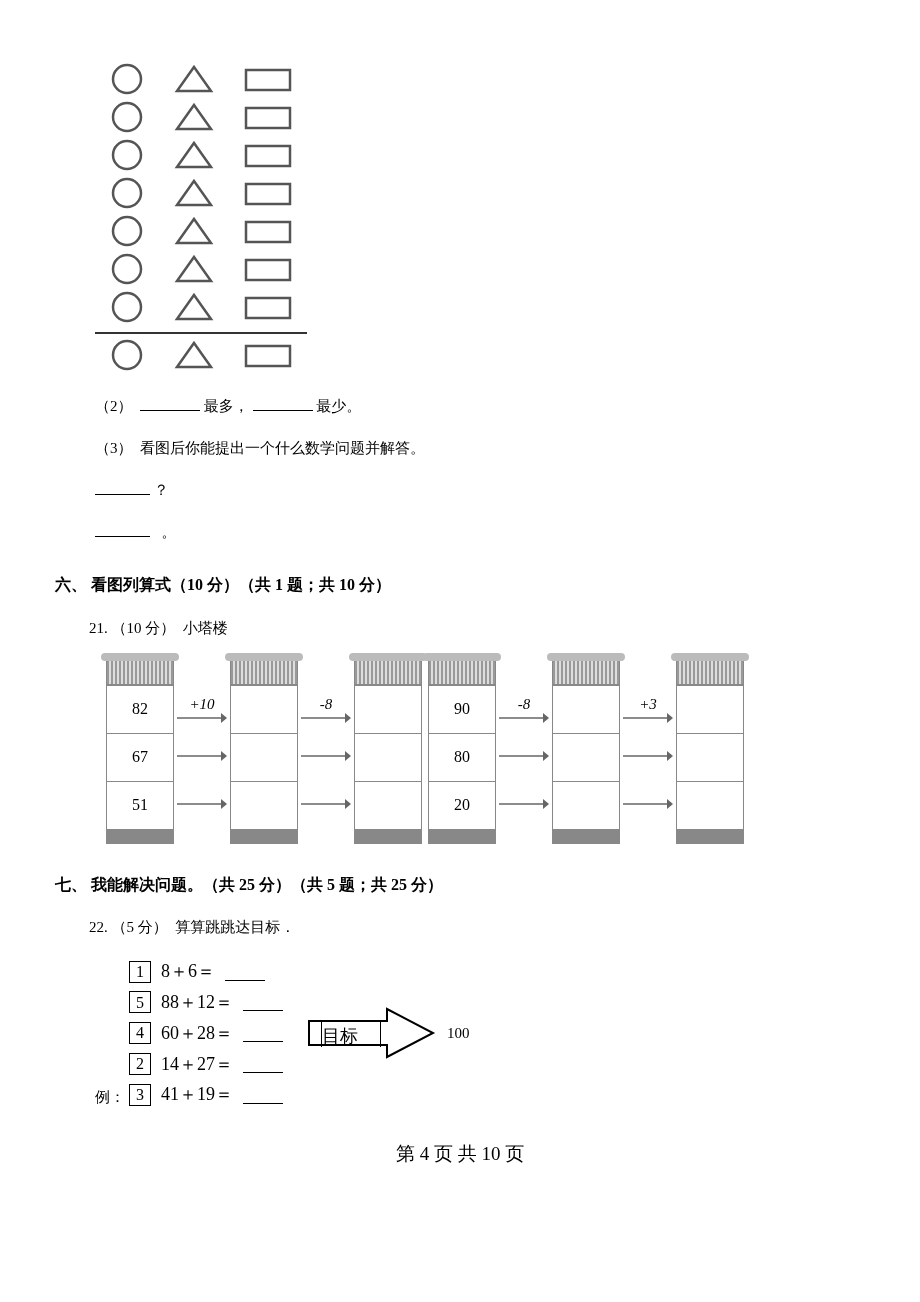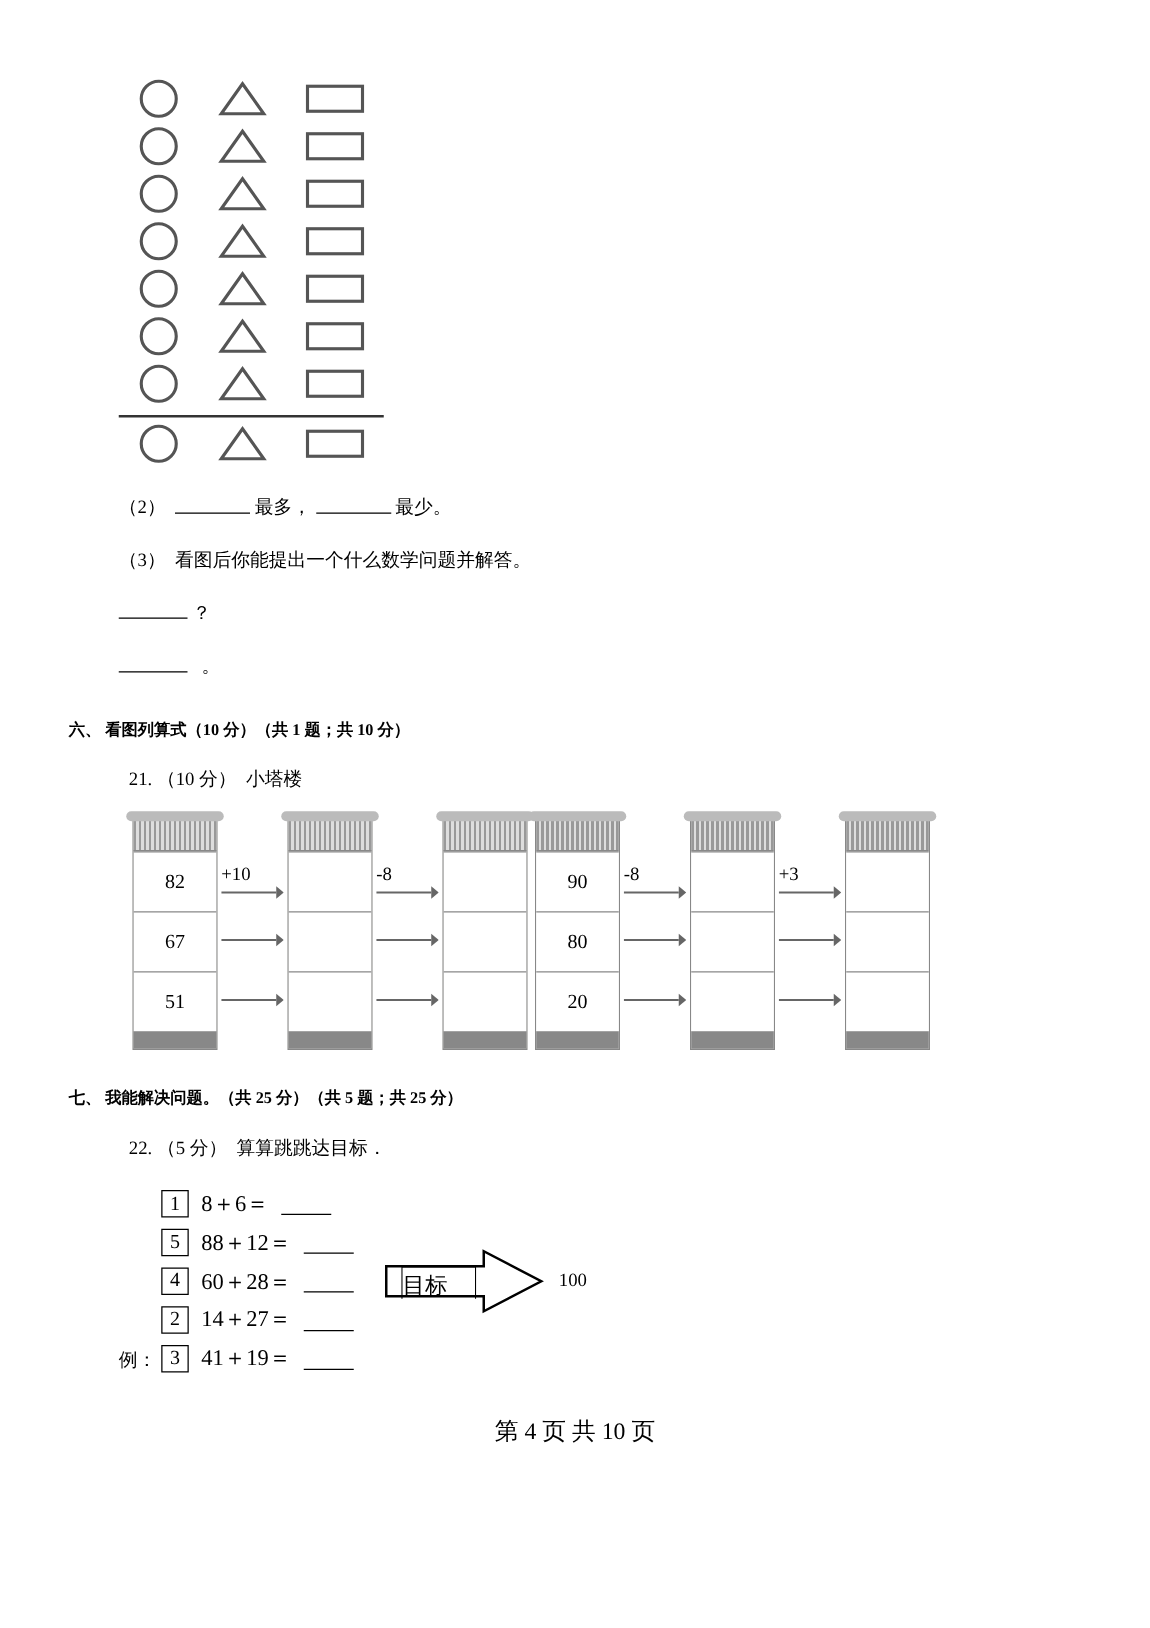--- a/index.html
+++ b/index.html
@@ -46,24 +46,24 @@
       display: inline-block;
       border-bottom: 1px solid #000;
       min-width: 55px;
       height: 1.1em;
       vertical-align: baseline;
     }
     .section-heading {
       font-weight: bold;
       margin-top: 28px;
       margin-bottom: 18px;
-      font-size: 13px;
+      font-size: 16px;
     }
     .question-lead {
-      margin-left: 48px;
+      margin-left: 34px;
       margin-bottom: 18px;
     }
     .towers-wrap {
       margin-left: 30px;
       margin-bottom: 25px;
     }
     .towers-row { display: flex; align-items: flex-start; padding-left: 21px; }
     .tower {
       background: #f5f5f3;
       width: 68px;
@@ -103,21 +103,21 @@
       flex-direction: column;
       align-items: center;
       padding-top: 26px;
     }
     .op-label {
       font-size: 15px;
       margin-bottom: 2px;
       height: 18px;
     }
     .arrow-svg { display: block; }
-    .arrow-slot { height: 48px; display:flex; flex-direction:column; align-items:flex-start; justify-content:center; }
+    .arrow-slot { height: 48px; display:flex; flex-direction:column; align-items:center; justify-content:center;font-style:italic; }
     .tower-gap { width: 6px; }
     .hop-wrap {
       margin-left: 40px;
       display: flex;
       align-items: center;
       gap: 24px;
     }
     .hop-list { display: flex; flex-direction: column; gap: 2px; }
     .hop-row { display: flex; align-items: center; gap: 10px; font-size: 18px; font-family: "Times New Roman", serif; }
     .hop-box {

